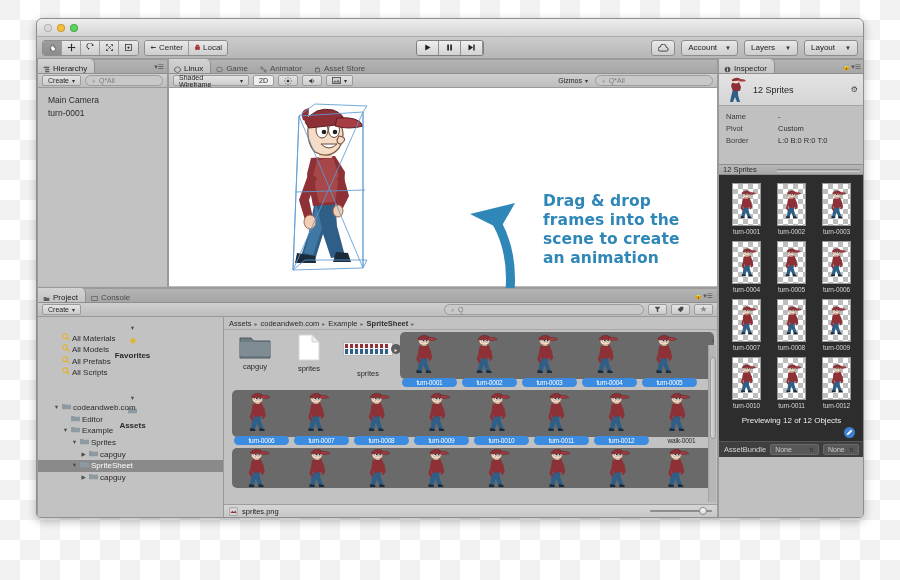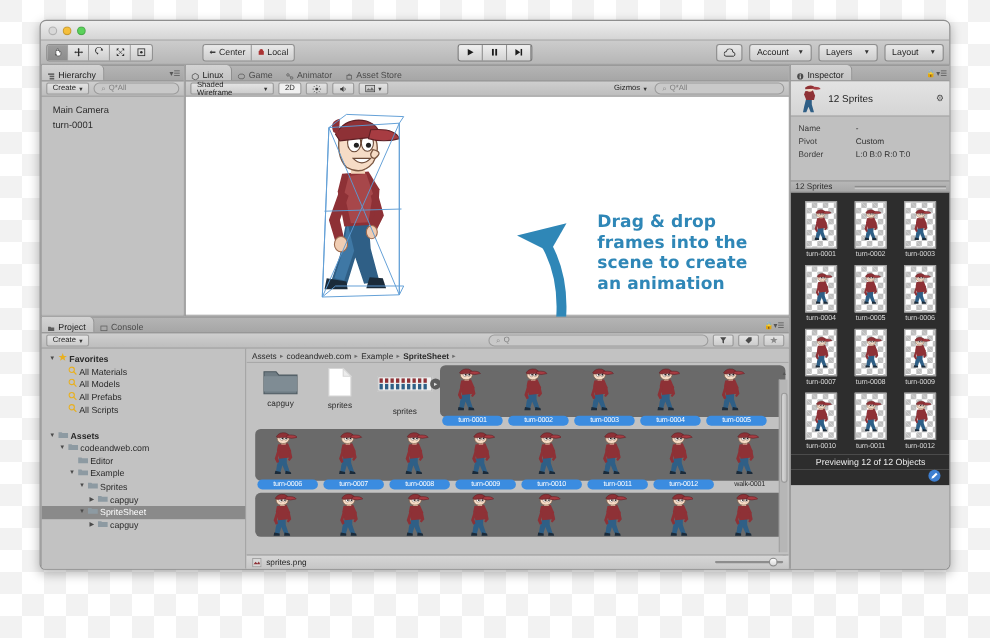--- a/index.html
+++ b/index.html
@@ -47,21 +47,21 @@
   .btn-group{display:flex; border:1px solid #8d8d8d; border-radius:3px; overflow:hidden; height:16px;
     background:linear-gradient(#e6e6e6,#c9c9c9);}
   .tbtn{
     width:19px; height:100%; display:flex; align-items:center; justify-content:center;
     border-right:1px solid #9c9c9c; font-size:9px; color:#2b2b2b;
     background:linear-gradient(#e9e9e9,#cdcdcd);
   }
   .tbtn:last-child{border-right:none;}
   .tbtn.active{background:linear-gradient(#9d9d9d,#8c8c8c); color:#fff;}
   .tbtn svg{display:block;}
-  .pill-group{display:flex; border:1px solid #8d8d8d; border-radius:3px; overflow:hidden; height:16px;margin-left:40px;}
+  .pill-group{display:flex; border:1px solid #8d8d8d; border-radius:3px; overflow:hidden; height:16px;}
   .pill{
     display:flex;align-items:center;gap:2px;padding:0 5px;height:100%;
     font-size:8px;color:#2a2a2a;background:linear-gradient(#e9e9e9,#cdcdcd);
     border-right:1px solid #9c9c9c;
   }
   .pill:last-child{border-right:none;}
   .play-group{
     position:absolute; left:50%; transform:translateX(-50%);
     display:flex; border:1px solid #7d7d7d; border-radius:3px; overflow:hidden; height:16px;
   }
@@ -180,21 +180,21 @@
   
   #project{left:0; top:229px; width:681px; height:231px;}
   #project-inner{display:flex;height:calc(100% - 29px);}
   #proj-tree{
     width:186px;background:#c2c2c2;border-right:1px solid #9a9a9a;
     padding:4px 0 0 4px;position:relative;
   }
   .tree-row{display:flex;align-items:center;gap:2px;font-size:8px;color:#2a2a2a;line-height:11.6px;height:11.6px;}
   .tree-row.selected{background:#8a8a8a;color:#ffffff;margin-left:-4px;padding-left:4px;}
   .tw{width:7px;display:inline-block;text-align:center;font-size:5.5px;color:#4a4a4a;}
-  .tree-row.bold{font-weight:bold;}
+  .tree-row.bold{font-weight:bold;flex-direction:column;}
   #proj-content{flex:1;background:#c2c2c2;position:relative;overflow:hidden;}
   .breadcrumb{
     height:13px;display:flex;align-items:center;gap:3px;padding:0 5px;font-size:7.5px;color:#2b2b2b;
     background:#c2c2c2;border-bottom:1px solid #a8a8a8;
   }
   .breadcrumb .sep{color:#6a6a6a;font-size:6px;}
   .breadcrumb .cur{font-weight:bold;}
   .asset-area{position:relative;height:calc(100% - 13px);background:#c2c2c2;overflow:hidden;}
 
   .asset-row{position:relative;height:56px;}
@@ -858,20 +858,31 @@
      <div class="sprite-label">turn-0012</div>
           </div>
         </div>
 
       <div class="previewing">Previewing 12 of 12 Objects</div>
       <div class="preview-tools">
         <span class="circ">
           <svg width="7" height="7" viewBox="0 0 10 10">
               <path d="M1 9l1-3 5-5 2 2-5 5z" fill="#fff"></path>
             </svg>
+        </span>
+      </div>
+      <div class="assetbundle">
+        <span class="ab-label">AssetBundle</span>
+        <span class="ab-select wide">
+          <span>None</span>
+          <span class="caret">⇅</span>
+        </span>
+        <span class="ab-select narrow">
+          <span>None</span>
+          <span class="caret">⇅</span>
         </span>
       </div>
     </div>
 
     <div class="panel" id="project">
       <div class="tabstrip">
         <div class="tab active">
           <svg width="7" height="7" viewBox="0 0 10 10">
               <path d="M1 3h3l1 1h4v4.5H1z" fill="#5d5d5d"></path>
             </svg>

